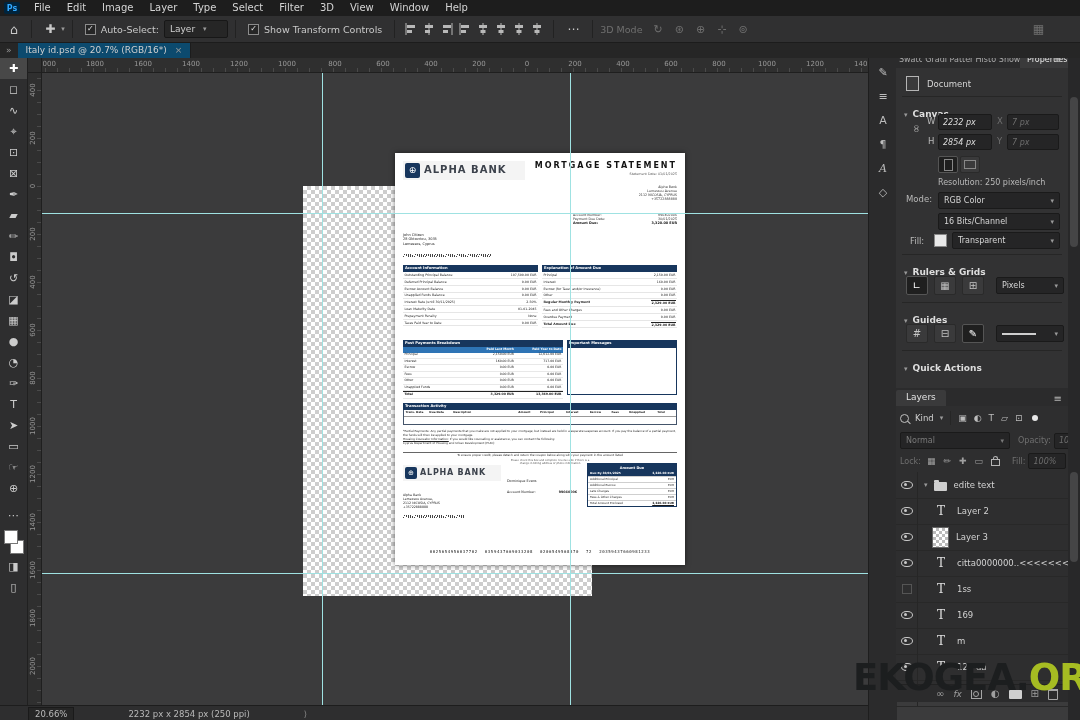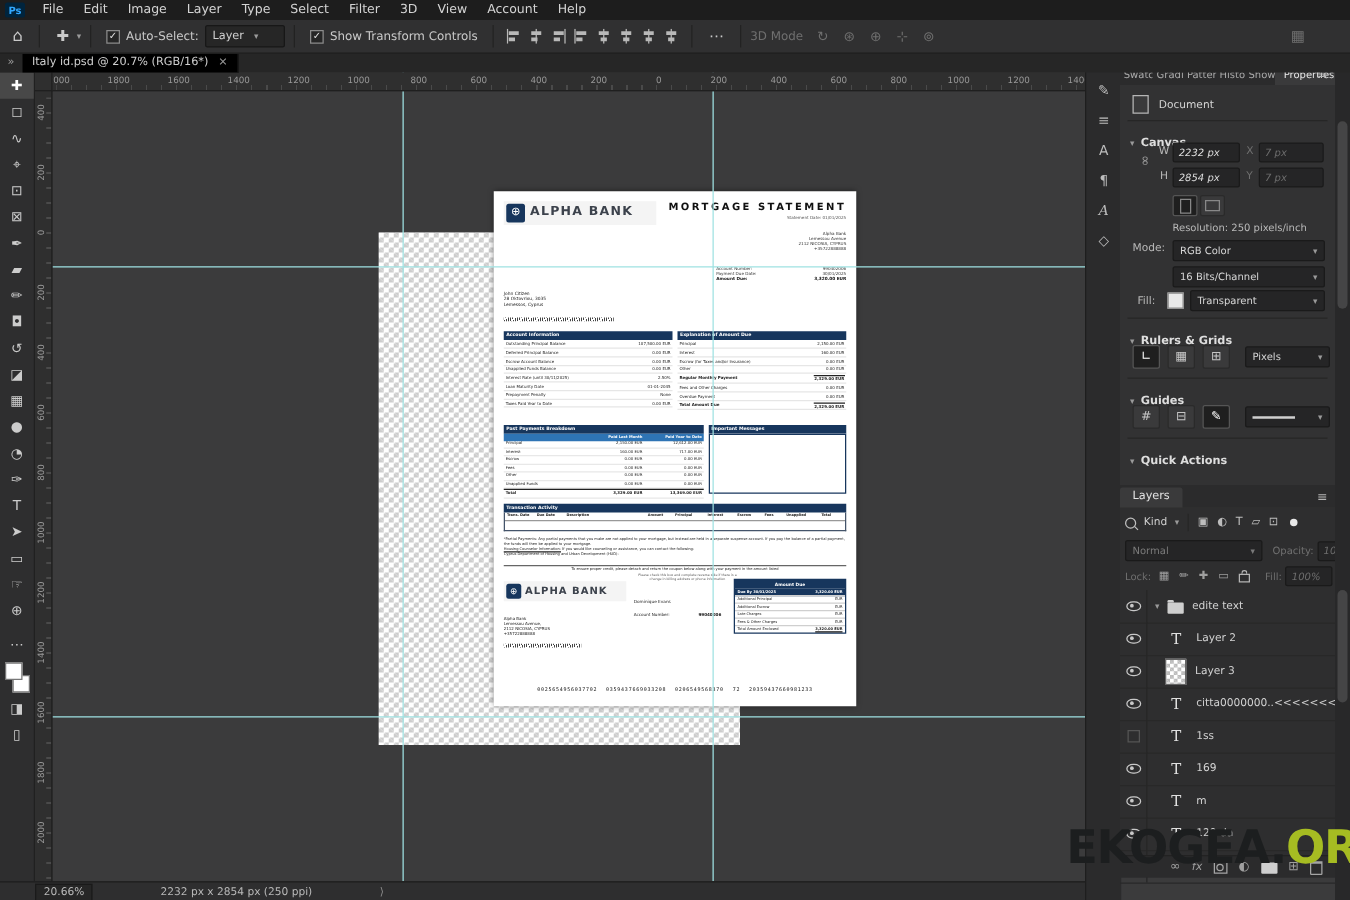--- a/index.html
+++ b/index.html
@@ -17,21 +17,21 @@
   .checkbox{width:9px;height:9px;border:1px solid #8c8c8c;background:#262626;color:#e2e2e2;font-size:8px;line-height:8px;
             text-align:center;margin:0 5px;}
   .ob-label{font-size:9.5px;color:#c9c9c9;margin-right:5px;}
   .dropdown{background:#262626;border:1px solid #171717;height:16px;display:flex;align-items:center;
             font-size:9px;color:#d0d0d0;padding:0 5px;border-radius:2px;}
   .dropdown .caret{margin-left:8px;font-size:7px;color:#9a9a9a;}
   .dim{color:#6f6f6f !important;}
   .align-icon{width:16px;height:14px;margin:0 1px;display:flex;align-items:center;justify-content:center;}
   #tabbar{position:absolute;left:0;top:42px;width:1080px;height:16px;background:#262626;display:flex;align-items:flex-end;z-index:19;}
   .tab-overflow{font-size:9px;color:#9a9a9a;padding:0 6px;line-height:16px;}
-  .doc-tab{background:#000000;height:16px;display:flex;align-items:center;padding:0 8px;font-size:9px;color:#cfcfcf;border-right:1px solid #1c1c1c;}
+  .doc-tab{background:#0c4a6e;height:16px;display:flex;align-items:center;padding:0 8px;font-size:9px;color:#cfcfcf;border-right:1px solid #1c1c1c;}
   .tab-close{margin-left:8px;color:#9a9a9a;font-size:9px;}
   
   #toolbar{position:absolute;left:0;top:58px;width:27px;height:647px;background:#2e2e2f;border-right:1px solid #202020;z-index:15;}
   .tool{width:27px;height:21px;display:flex;align-items:center;justify-content:center;font-size:11px;color:#cccccc;}
   .tool.active{background:#484848;color:#ffffff;}
   .swatch-fg{position:absolute;left:4px;width:12px;height:12px;background:#fff;border:1px solid #777;z-index:2;}
   .swatch-bg{position:absolute;left:10px;width:12px;height:12px;background:#fff;border:1px solid #777;}
   
   #ruler-corner{position:absolute;left:27px;top:58px;width:14px;height:14px;background:#2f2f2f;border-right:1px solid #1f1f1f;border-bottom:1px solid #1f1f1f;z-index:14;}
   #ruler-top{position:absolute;left:41px;top:58px;width:827px;height:14px;background:#2f2f2f;border-bottom:1px solid #1f1f1f;overflow:hidden;z-index:13;
@@ -134,21 +134,21 @@
     <div id="menu-items" style="display:flex;">
         <span class="menu-item">File</span>
         <span class="menu-item">Edit</span>
         <span class="menu-item">Image</span>
         <span class="menu-item">Layer</span>
         <span class="menu-item">Type</span>
         <span class="menu-item">Select</span>
         <span class="menu-item">Filter</span>
         <span class="menu-item">3D</span>
         <span class="menu-item">View</span>
-        <span class="menu-item">Account</span>
+        <span class="menu-item">Window</span>
         <span class="menu-item">Help</span>
       </div>
   </div>
 
   <div id="optionsbar">
     <span class="ob-glyph" style="font-size:13px;margin-left:4px;">⌂</span>
     <div class="ob-sep"></div>
     <span class="ob-glyph">✚</span>
     <span style="font-size:7px;color:#9a9a9a;">▾</span>
     <div class="ob-sep"></div>

